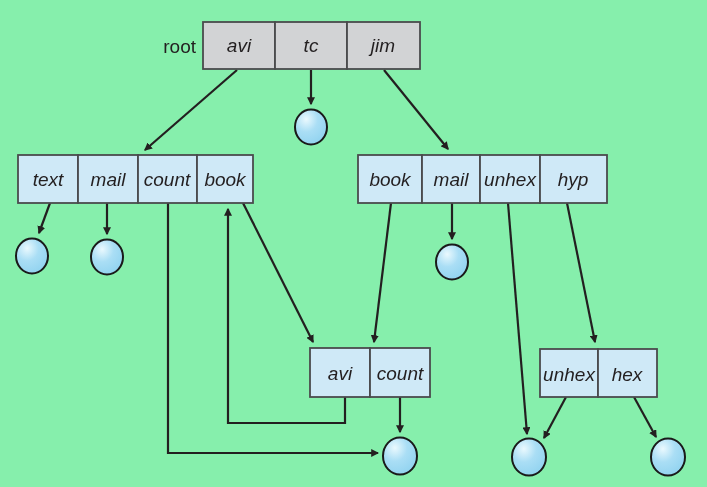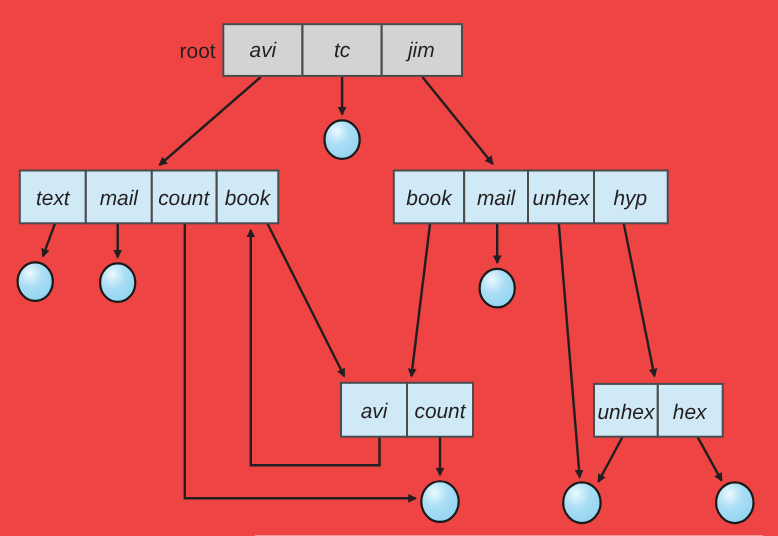--- a/index.html
+++ b/index.html
@@ -5,21 +5,21 @@
   html, body {
     margin: 0;
     padding: 0;
     background: #ffffff;
     font-family: "Liberation Sans", sans-serif;
   }
   .stage {
     position: relative;
     width: 707px;
     height: 487px;
-    background: #ef4444;
+    background: #86efac;
     overflow: hidden;
   }
   svg { display: block; }
   .cell {
     stroke: #4a4b4d;
     stroke-width: 1.8;
   }
   .cell-label {
     font-family: "Liberation Sans", sans-serif;
     font-size: 19px;

